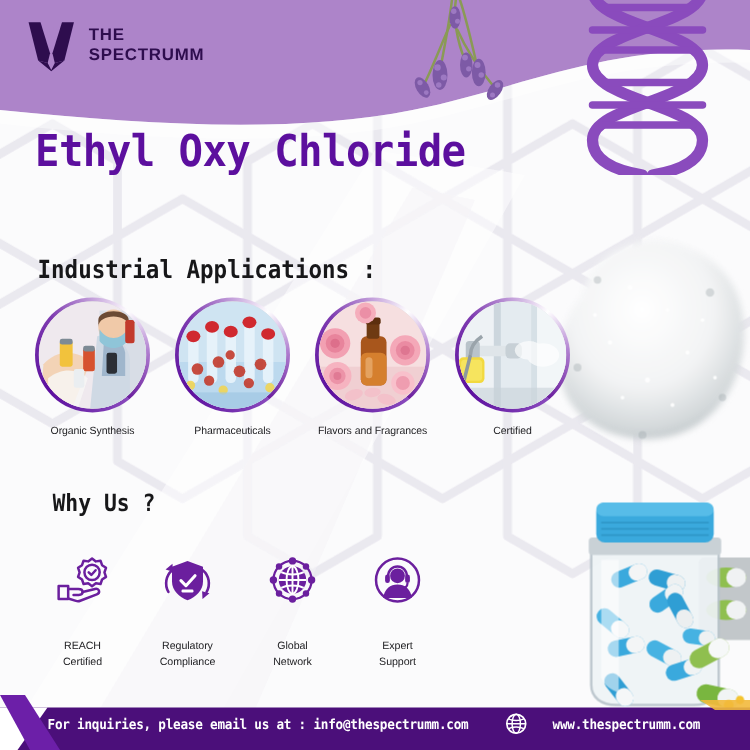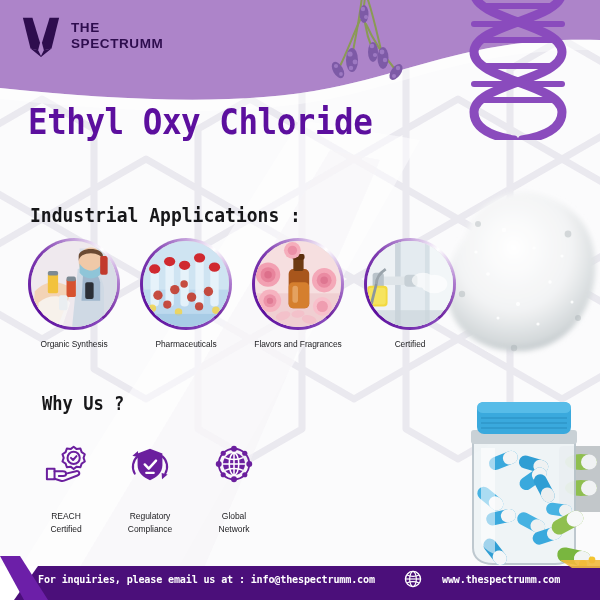--- a/index.html
+++ b/index.html
@@ -515,20 +515,38 @@
           <circle cx="10.7" cy="33.3" r="2.7"></circle>
             <circle cx="33.3" cy="33.3" r="2.7"></circle>
         </g>
       </svg>
       <div class="feat-label">
         <span>Global</span><br>
         <span>Network</span>
       </div>
     </div>
 
+    <div class="feat">
+      <svg class="feat-icon" viewBox="0 0 44 44">
+        <circle cx="22" cy="22" r="18" fill="none" stroke="#6b1f9e" stroke-width="2.1"></circle>
+        <circle cx="22" cy="18.5" r="6.2" fill="#6b1f9e"></circle>
+        <path d="M10,37 C11,29.5 16,25.8 22,25.8 C28,25.8 33,29.5 34,37 Z" fill="#6b1f9e"></path>
+        <g fill="none" stroke="#6b1f9e" stroke-width="2.1" stroke-linecap="round">
+          <path d="M14.2,18.6 C14.2,13.8 17.6,10.6 22,10.6 C26.4,10.6 29.8,13.8 29.8,18.6"></path>
+        </g>
+        <rect x="11.6" y="17.4" width="4" height="7.2" rx="2" fill="#6b1f9e"></rect>
+        <rect x="28.4" y="17.4" width="4" height="7.2" rx="2" fill="#6b1f9e"></rect>
+        <path d="M30.4,24.6 C30.4,27.6 28,29 26,29" fill="none" stroke="#6b1f9e" stroke-width="1.9"></path>
+        <rect x="22.4" y="27.4" width="4.6" height="3" rx="1.5" fill="#6b1f9e"></rect>
+      </svg>
+      <div class="feat-label">
+        <span>Expert</span><br>
+        <span>Support</span>
+      </div>
+    </div>
 
 
   </div>
 
   <svg class="footer" viewBox="0 0 600 44" preserveAspectRatio="none">
     <rect x="0" y="10" width="600" height="34" fill="#4b0f7a"></rect>
     <polygon points="0,10 38,10 14,44 0,44" fill="#ffffff"></polygon>
     <polygon points="0,0 20,0 48,44 24,44" fill="#6c1fa8"></polygon>
     <polygon points="560,4 600,4 600,12 572,12" fill="#f2b93c" opacity=".9"></polygon>
   </svg>

